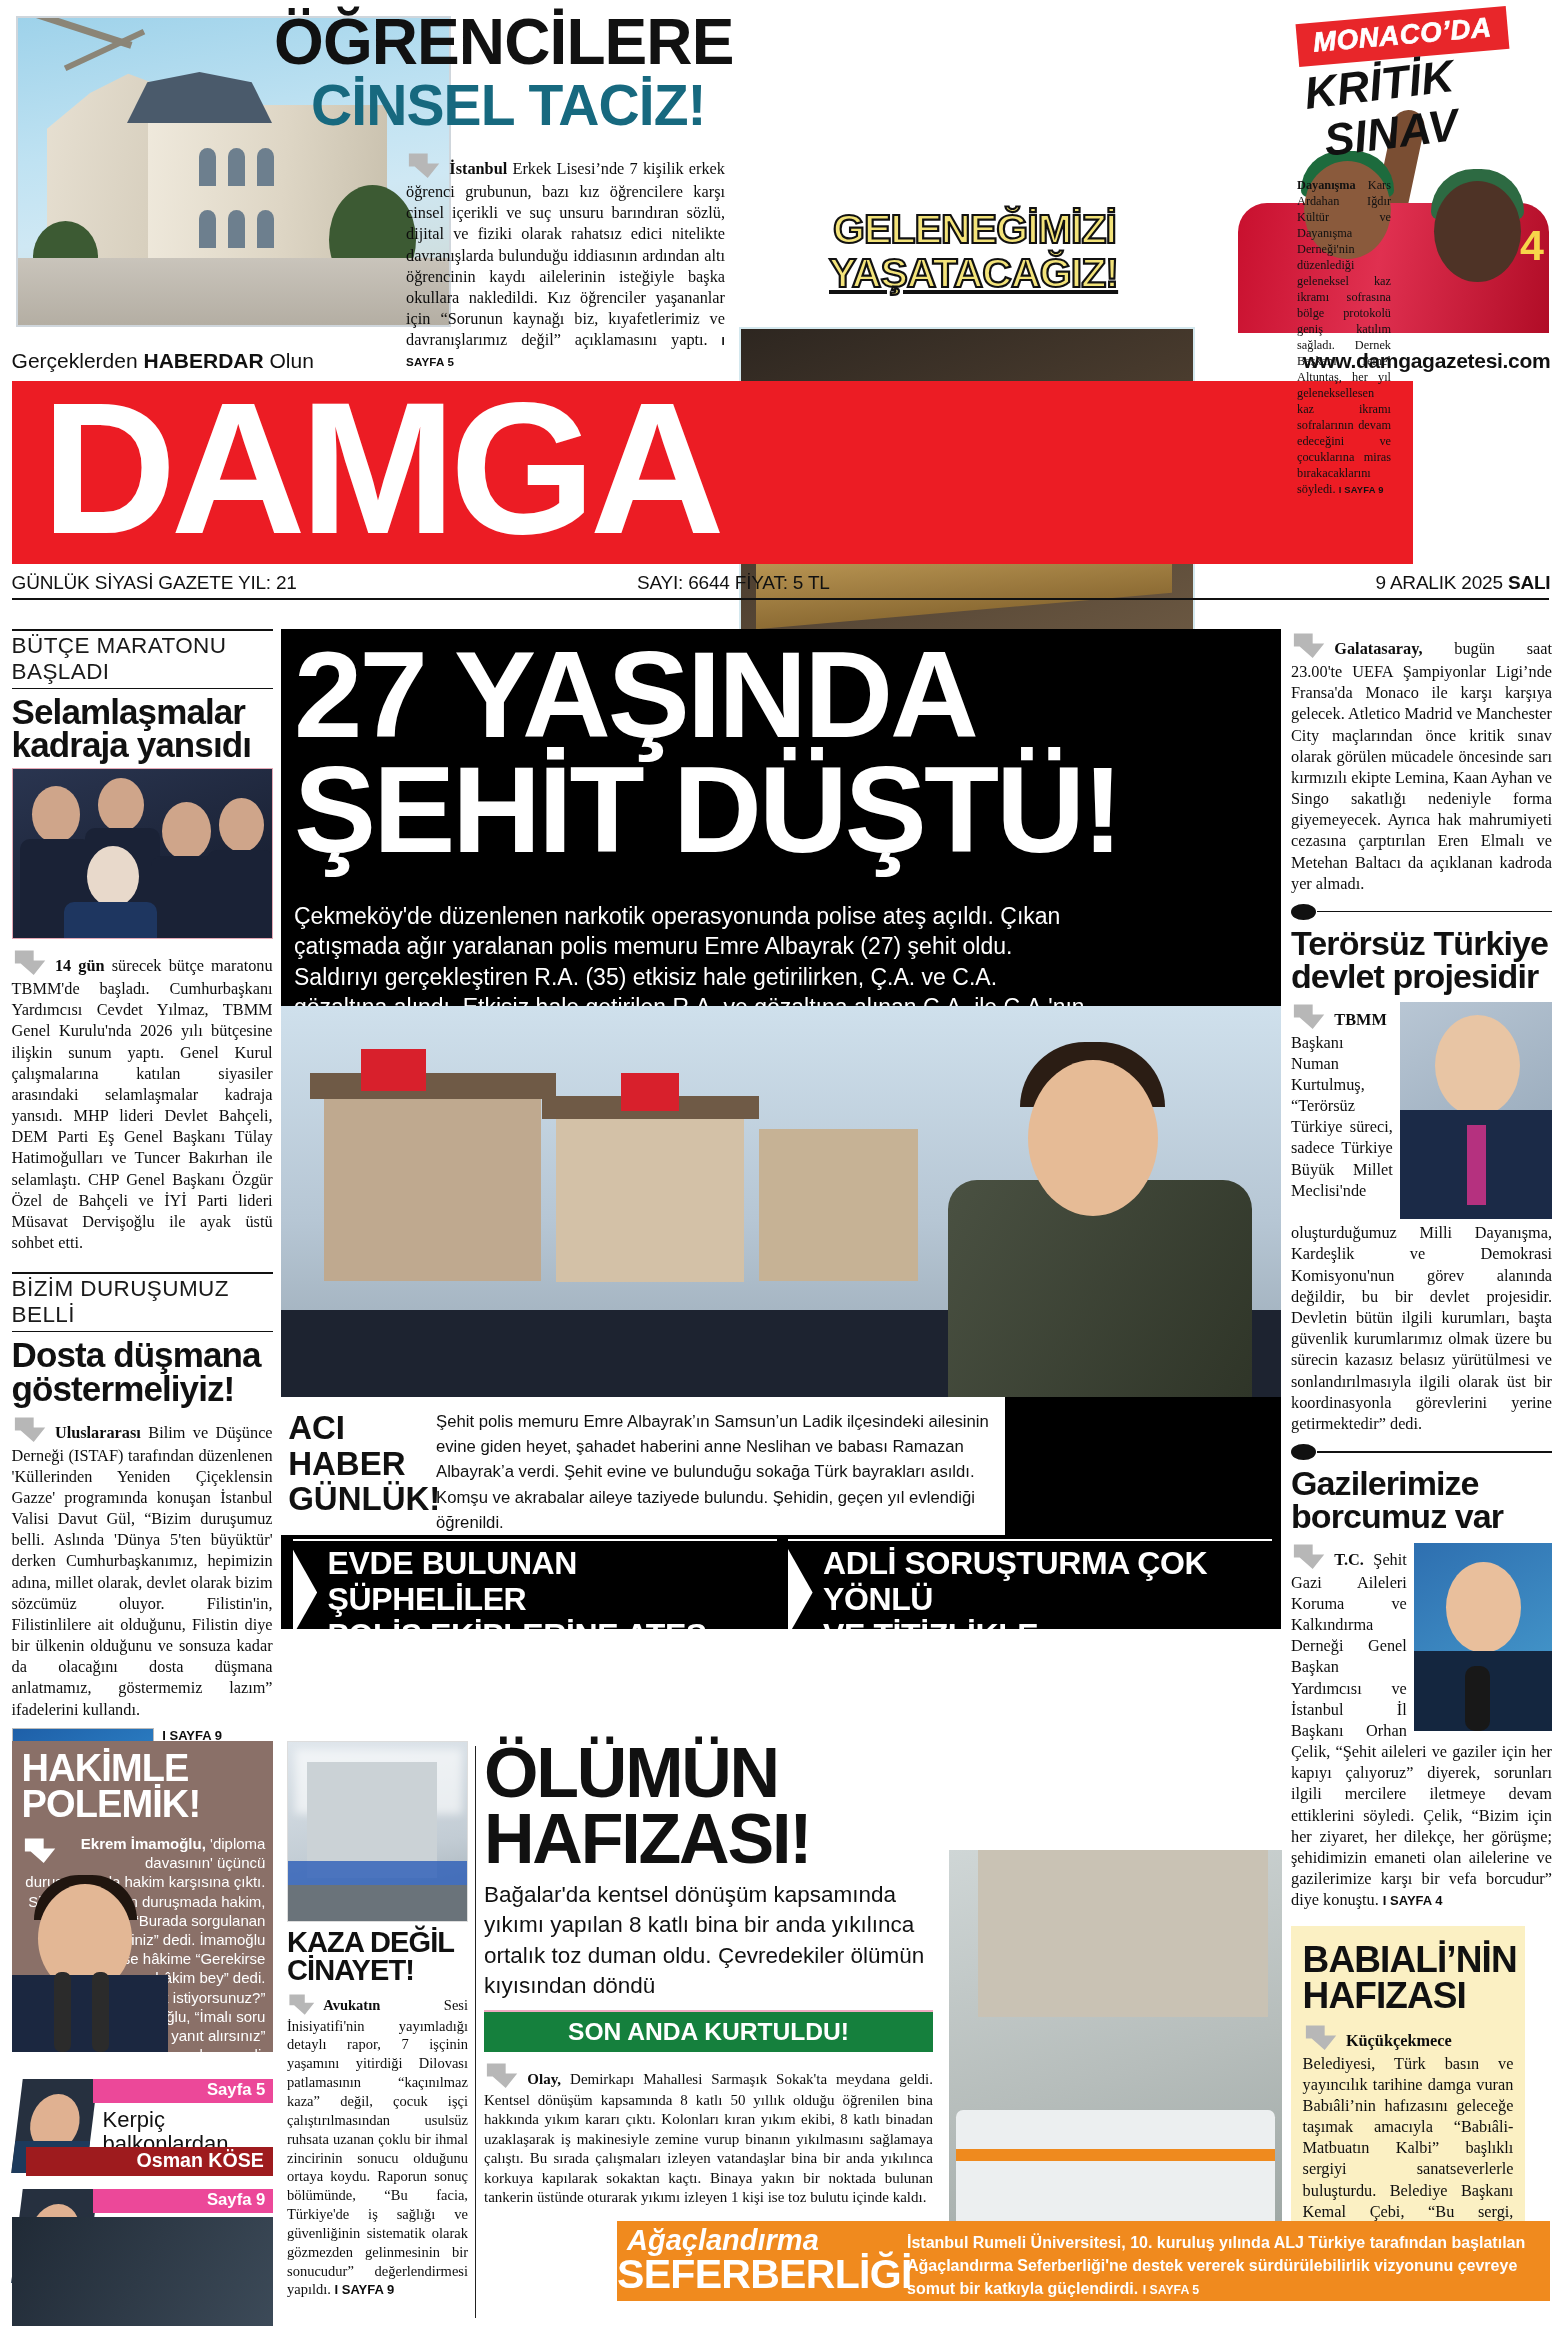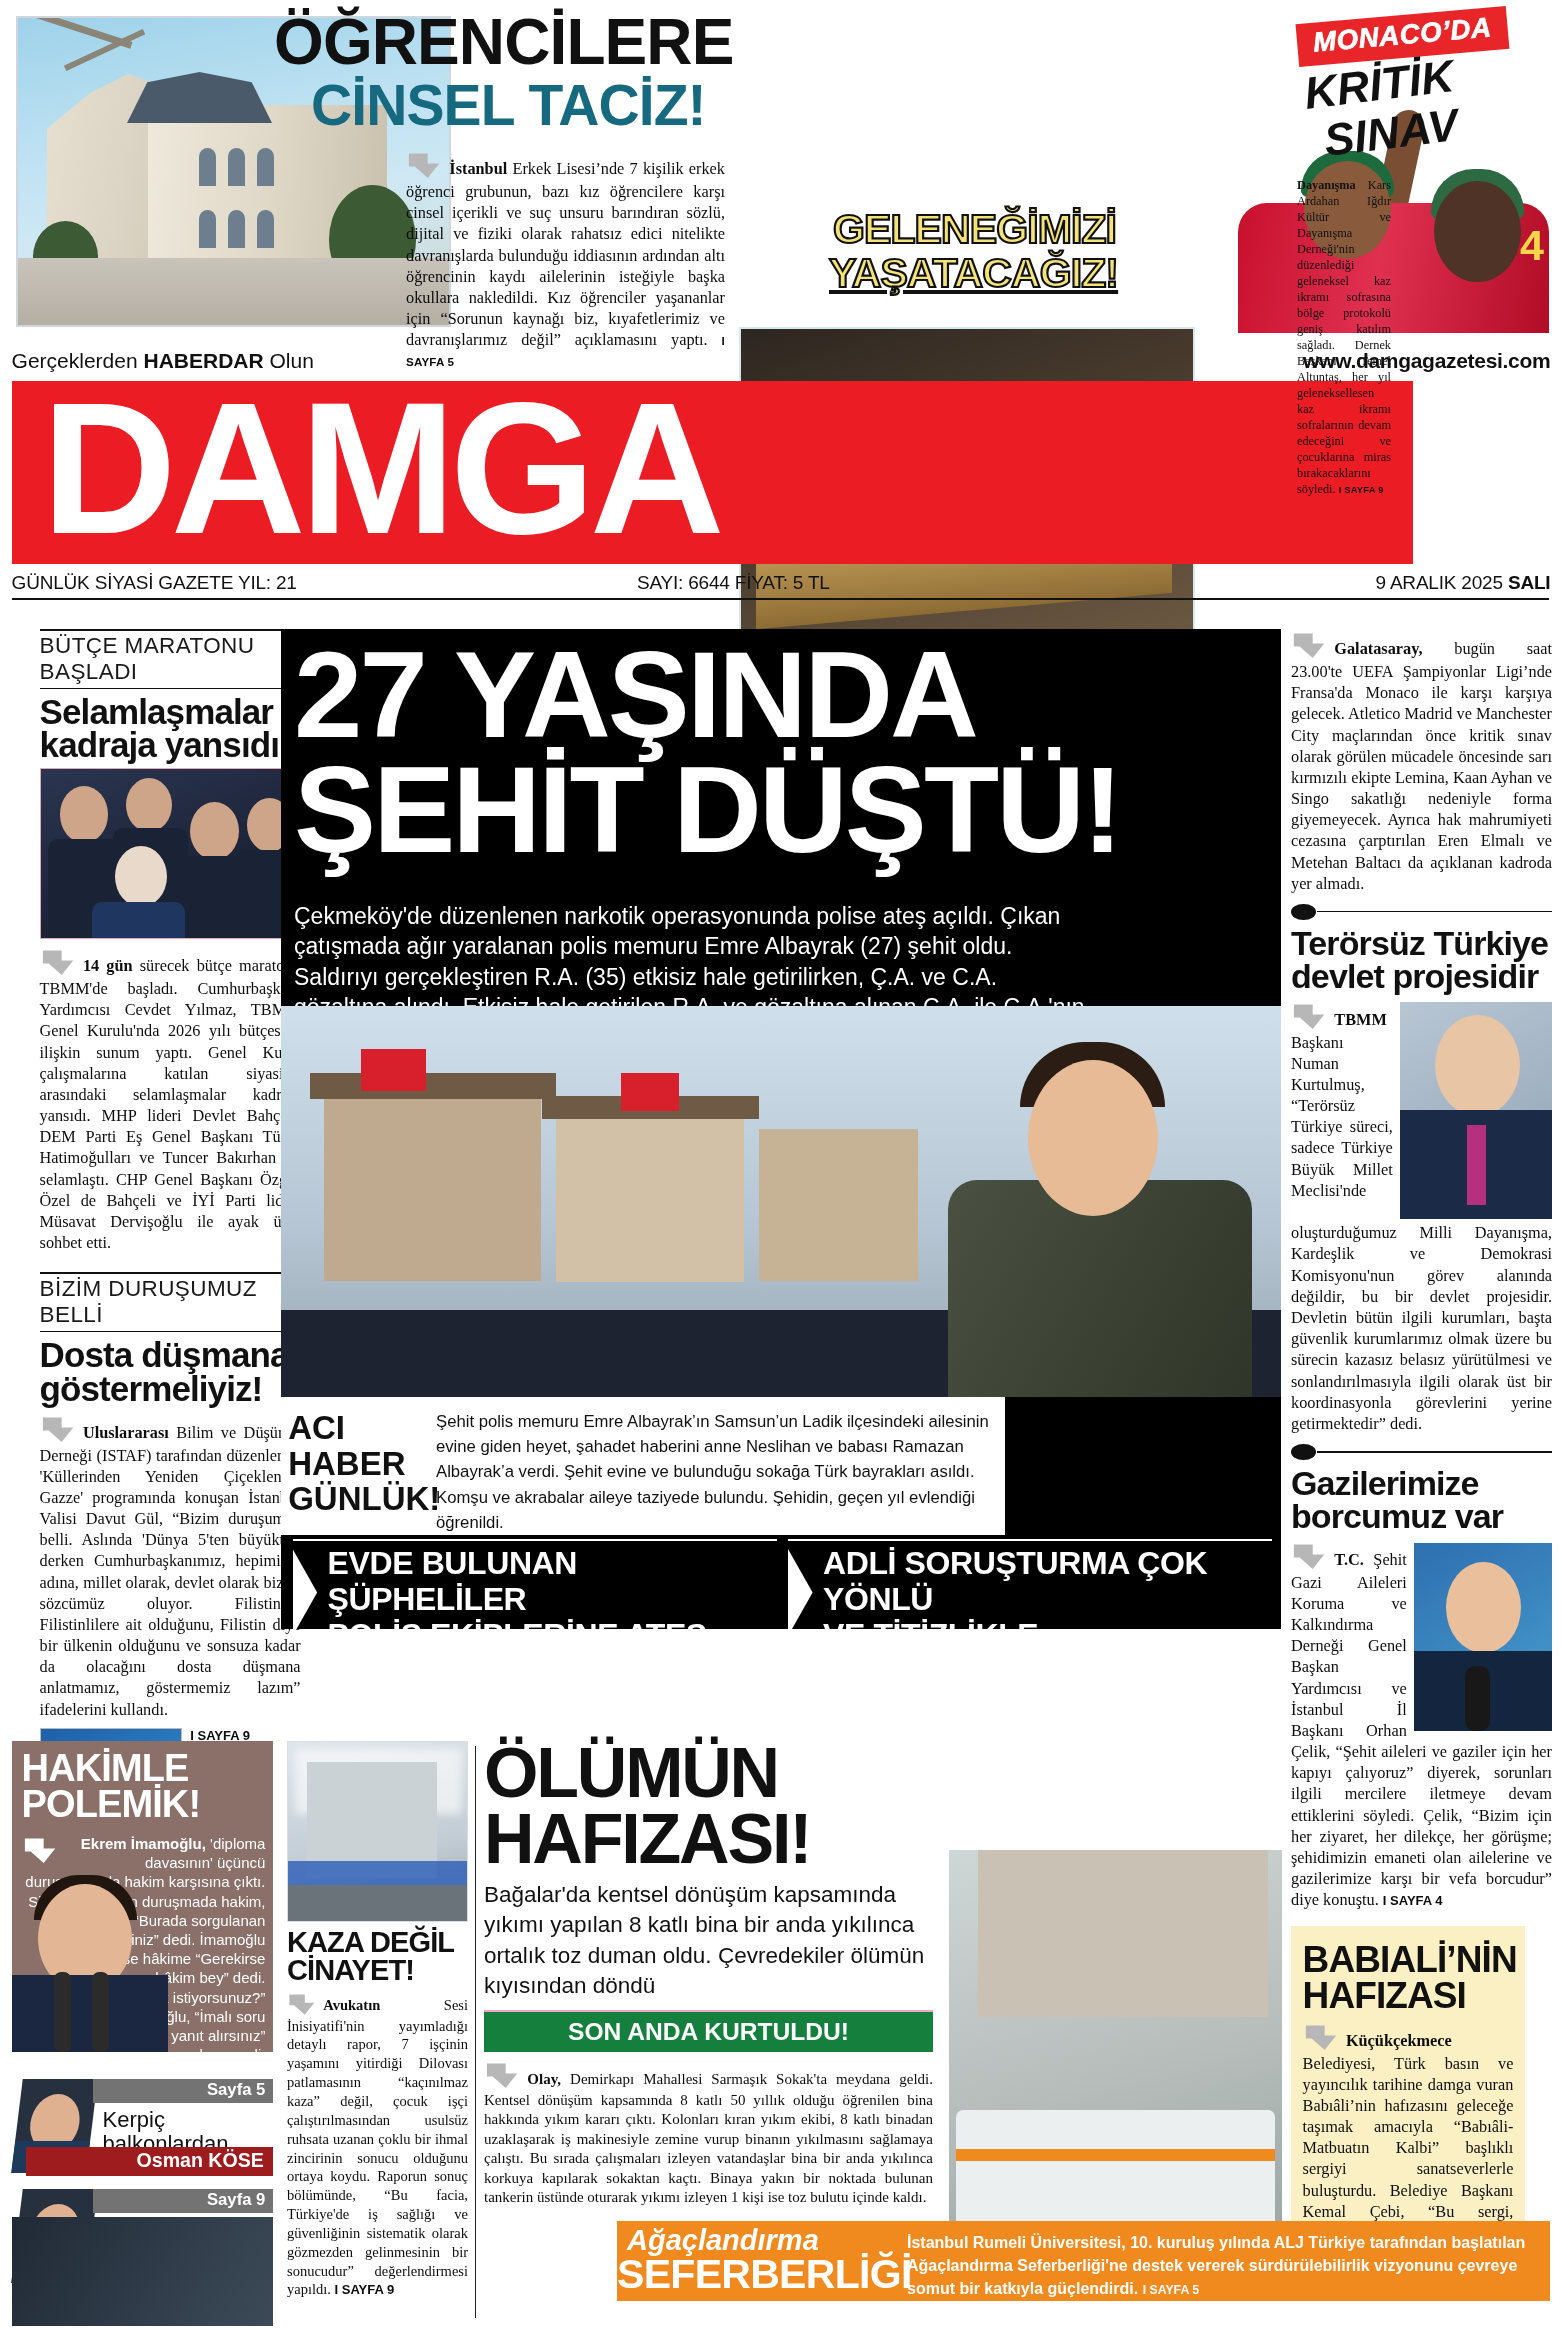--- a/index.html
+++ b/index.html
@@ -100,21 +100,21 @@
     font-family:"Liberation Sans", sans-serif; font-weight:700; font-size:187px;
     letter-spacing:-5.8px; color:#fff; line-height:181px; }
   #foot-left  { left:11.6px; top:232px; }
   #foot-mid   { left:637px; top:232px; }
   #foot-right { right:11.6px; top:232px; }
   .mast-foot { font-family:"Liberation Sans", sans-serif; font-size:19px; letter-spacing:-0.2px;}
   .mast-foot b { font-weight:700; }
   #mast-rule { left:11.6px; top:258px; width:1537px; height:2.2px; background:#111; }
 
   
-  #col-left { left:11.6px; top:629px; width:261px;margin-left:28px; }
+  #col-left { left:11.6px; top:629px; width:261px; }
   #lc-photo1 { margin-top:5.8px; width:261px; height:171px; border:1.4px solid #e4a7b4;}
   #lc-photo1 .bg { position:absolute; inset:0; background:linear-gradient(160deg,#2a3550,#1c2438 60%,#141a2a); }
   #lc-photo1 .fc { position:absolute; border-radius:50%; background:#cfa58a; }
   #lc-photo1 .su { position:absolute; background:#1a2236; border-radius:10px 10px 0 0;}
   #davut-photo { width:142px; height:171px; border:1.4px solid #bbb; float:left; margin:4.3px 8.7px 1.4px 0;}
   #davut-photo .bg { position:absolute; inset:0; background:linear-gradient(150deg,#1e5fa8,#2f86c9 55%,#2a6ea8);}
   #davut-photo .face { position:absolute; left:30px; top:29px; width:81px;height:100px;background:#e8bfa0;border-radius:50%;}
   #davut-photo .suit { position:absolute; left:4.3px; bottom:0; width:133px;height:51px;background:#2c3f5a;}
   #davut-cap { position:absolute; left:0; bottom:0; width:100%; height:29px; background:#111; color:#fff;
     font-family:"Liberation Sans",sans-serif; font-weight:700; font-size:18px; text-align:center; line-height:29px;}
@@ -128,21 +128,21 @@
   #imamoglu-photo .suit { position:absolute; left:0; bottom:0; width:156px;height:77px;background:#1b2740;}
   #imamoglu-photo .mic { position:absolute; left:42px; bottom:0; width:17.4px;height:80px;background:#2b2b2b;border-radius:7.2px;}
   #imamoglu-photo .mic2 { position:absolute; left:80px; bottom:0; width:17.4px;height:80px;background:#2b2b2b;border-radius:7.2px;}
 
   
   .colm { position:relative; width:261px; height:100px; margin-top:10px; }
   .colm .ph { position:absolute; left:5.8px; top:2.9px; width:75px; height:94px; overflow:hidden;
     transform: skewX(-7deg); background:#26303f; }
   .colm .ph .f { position:absolute; left:13px; top:14.5px; width:49px;height:58px;background:#e0b191;border-radius:50%;}
   .colm .ph .b { position:absolute; left:0; bottom:0; width:75px;height:32px;background:#1d3a5c;}
-  .colm .topbar { position:absolute; left:81px; top:2.9px; right:0; height:24.6px; background:#737373; }
+  .colm .topbar { position:absolute; left:81px; top:2.9px; right:0; height:24.6px; background:#ec4899; }
   .colm .topbar .pg { position:absolute; right:7.2px; top:1.4px; color:#fff;
     font-family:"Liberation Sans",sans-serif; font-weight:700; font-size:16.7px;}
   .colm .title { position:absolute; left:91px; top:32px; right:4.3px;
     font-family:"Liberation Sans",sans-serif; font-size:22px; line-height:1.1; color:#111;}
   .colm .botbar { position:absolute; left:14.5px; bottom:0; right:0; height:29px; background:#9e1b1e; }
   .colm .botbar .nm { position:absolute; right:8.7px; top:2.2px; color:#fff;
     font-family:"Liberation Sans",sans-serif; font-weight:700; font-size:19.6px;}
 
   
   #main-story { left:281px; top:629px; width:1000px; height:1000px; background:#000; color:#fff; }

